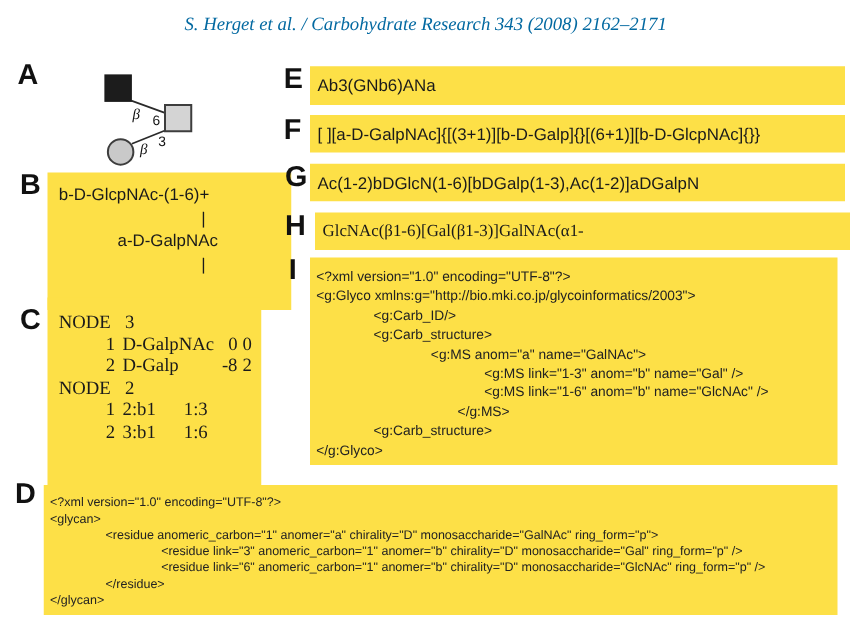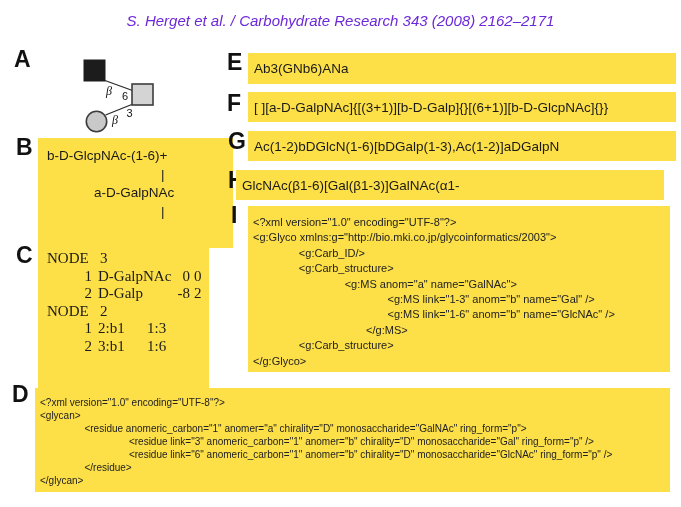--- a/index.html
+++ b/index.html
@@ -3,22 +3,22 @@
 <meta charset="utf-8">
 <style>
   html,body { margin:0; padding:0; background:#ffffff; }
   .page {
     position:relative; width:681px; height:507px; background:#ffffff;
     font-family:"Liberation Sans","DejaVu Sans",sans-serif;
     color:#1a1a1a; overflow:hidden;
   }
   .citation {
     position:absolute; top:12px; left:0; width:681px; text-align:center;
-    font-family:Liberation Sans, sans-serif;
-    font-style:italic; font-size:15px; color:#6d28d9;
+    font-family:Liberation Serif, serif;
+    font-style:italic; font-size:15px; color:#0369a1;
   }
   .panel-label {
     position:absolute; font-weight:bold; font-size:23px; color:#111; line-height:1;
   }
   .gbox { position:absolute; background:#fde047; }
 
   
   .diagram { position:absolute; left:60px; top:55px; }
 
   
@@ -123,21 +123,21 @@
   <div class="gbox line-box" style="left:248px; top:92px; width:422px; height:30px;">
     <span>[ ][a-D-GalpNAc]{[(3+1)][b-D-Galp]{}[(6+1)][b-D-GlcpNAc]{}}</span>
   </div>
 
   <div class="panel-label" style="left:228px; top:130px;">G</div>
   <div class="gbox line-box" style="left:248px; top:131px; width:422px; height:30px;">
     <span>Ac(1-2)bDGlcN(1-6)[bDGalp(1-3),Ac(1-2)]aDGalpN</span>
   </div>
 
   <div class="panel-label" style="left:228px; top:169px;">H</div>
-  <div class="gbox line-box" style="left:236px; top:170px; width:422px; height:30px;">
+  <div class="gbox line-box" style="left:252px; top:170px; width:422px; height:30px;font-family:Liberation Serif, serif;">
     <span>GlcNAc(β1-6)[Gal(β1-3)]GalNAc(α1-</span>
   </div>
 
   <div class="panel-label" style="left:231px; top:204px;">I</div>
   <div id="boxI" class="gbox" style="left:248px; top:206px; width:422px; height:166px;">
     <pre class="code">&lt;?xml version="1.0" encoding="UTF-8"?&gt;
 &lt;g:Glyco xmlns:g="http://bio.mki.co.jp/glycoinformatics/2003"&gt;
                &lt;g:Carb_ID/&gt;
                &lt;g:Carb_structure&gt;
                               &lt;g:MS anom="a" name="GalNAc"&gt;

